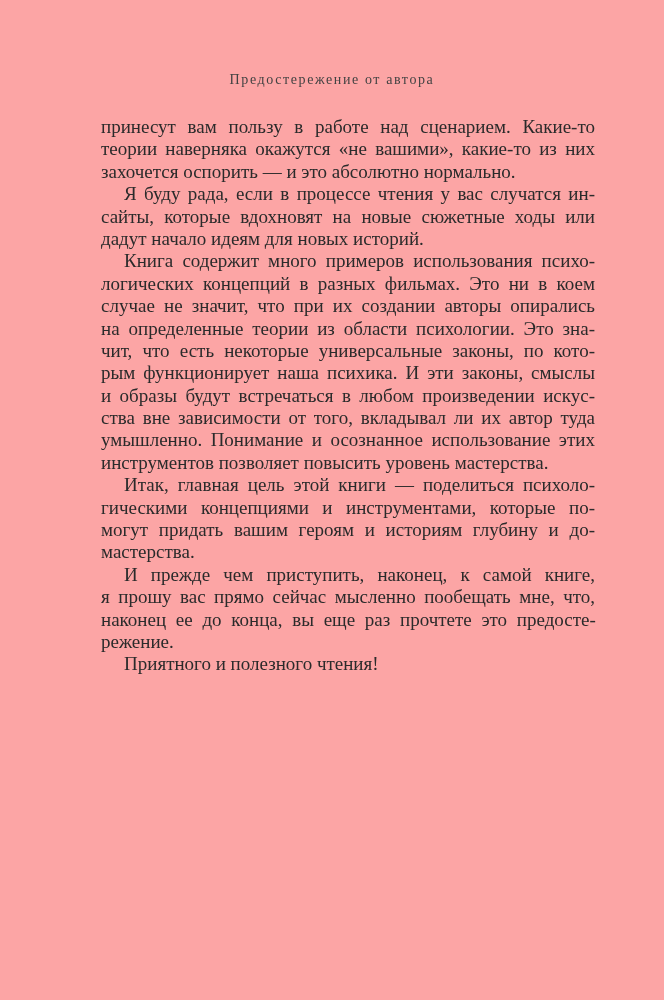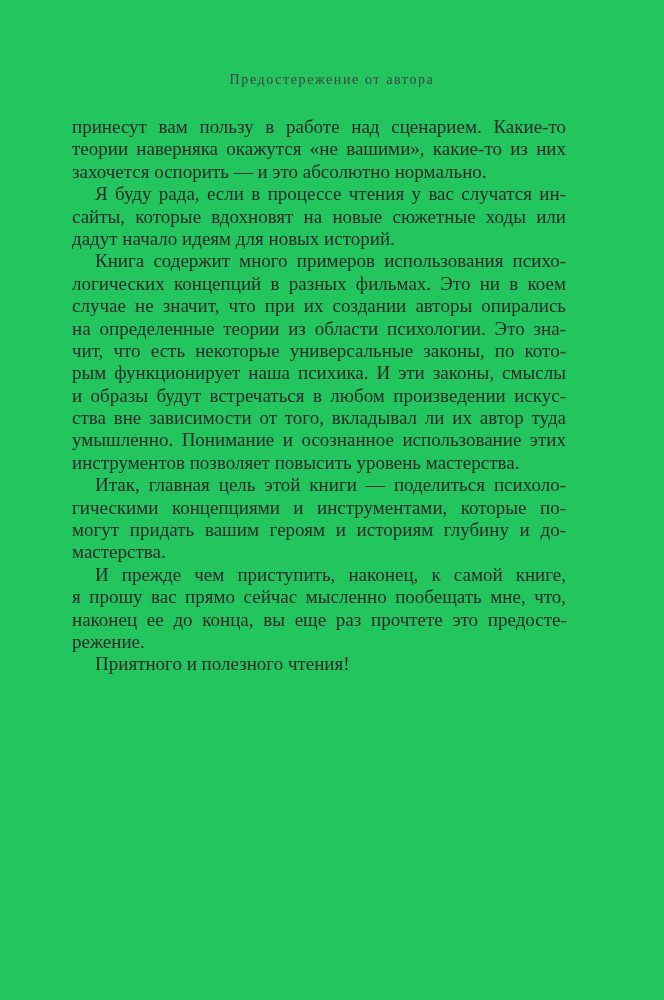--- a/index.html
+++ b/index.html
@@ -21,21 +21,21 @@
     right: 0;
     text-align: center;
     font-family: "Liberation Serif", serif;
     font-size: 14px;
     line-height: 16px;
     letter-spacing: 1.6px;
     font-weight: normal;
   }
   .page-body {
     position: absolute;
-    left: 72px;
+    left: 101px;
     top: 116px;
     width: 494px;
     font-family: "Liberation Serif", serif;
     font-size: 19px;
     line-height: 22.4px;
   }
   .paragraph {
     margin: 0;
     padding: 0;
   }
@@ -44,21 +44,21 @@
     white-space: nowrap;
     overflow: visible;
   }
   .text-line.indent {
     padding-left: 23px;
   }
 </style>
 </head>
 <body>
 
-<div class="book-page" style="background: #22c55e;">
+<div class="book-page" style="background: #fca5a5;">
   <div class="running-header" style="color: rgb(66, 66, 66);">Предостережение от автора</div>
   <div class="page-body" style="color: rgb(43, 43, 43);">
       <div class="paragraph">
         <div class="text-line fit"><span style="word-spacing: 6.94196px;">принесут вам пользу в работе над сценарием. Какие-то</span></div>
         <div class="text-line fit"><span style="word-spacing: 3.52679px;">теории наверняка окажутся «не вашими», какие-то из них</span></div>
         <div class="text-line"><span>захочется оспорить — и это абсолютно нормально.</span></div>
       </div>
       <div class="paragraph">
         <div class="text-line indent fit"><span style="word-spacing: 2.61563px; margin-top: 21px;">Я буду рада, если в процессе чтения у вас случатся ин-</span></div>
         <div class="text-line fit"><span style="word-spacing: 5.45982px;">сайты, которые вдохновят на новые сюжетные ходы или</span></div>

